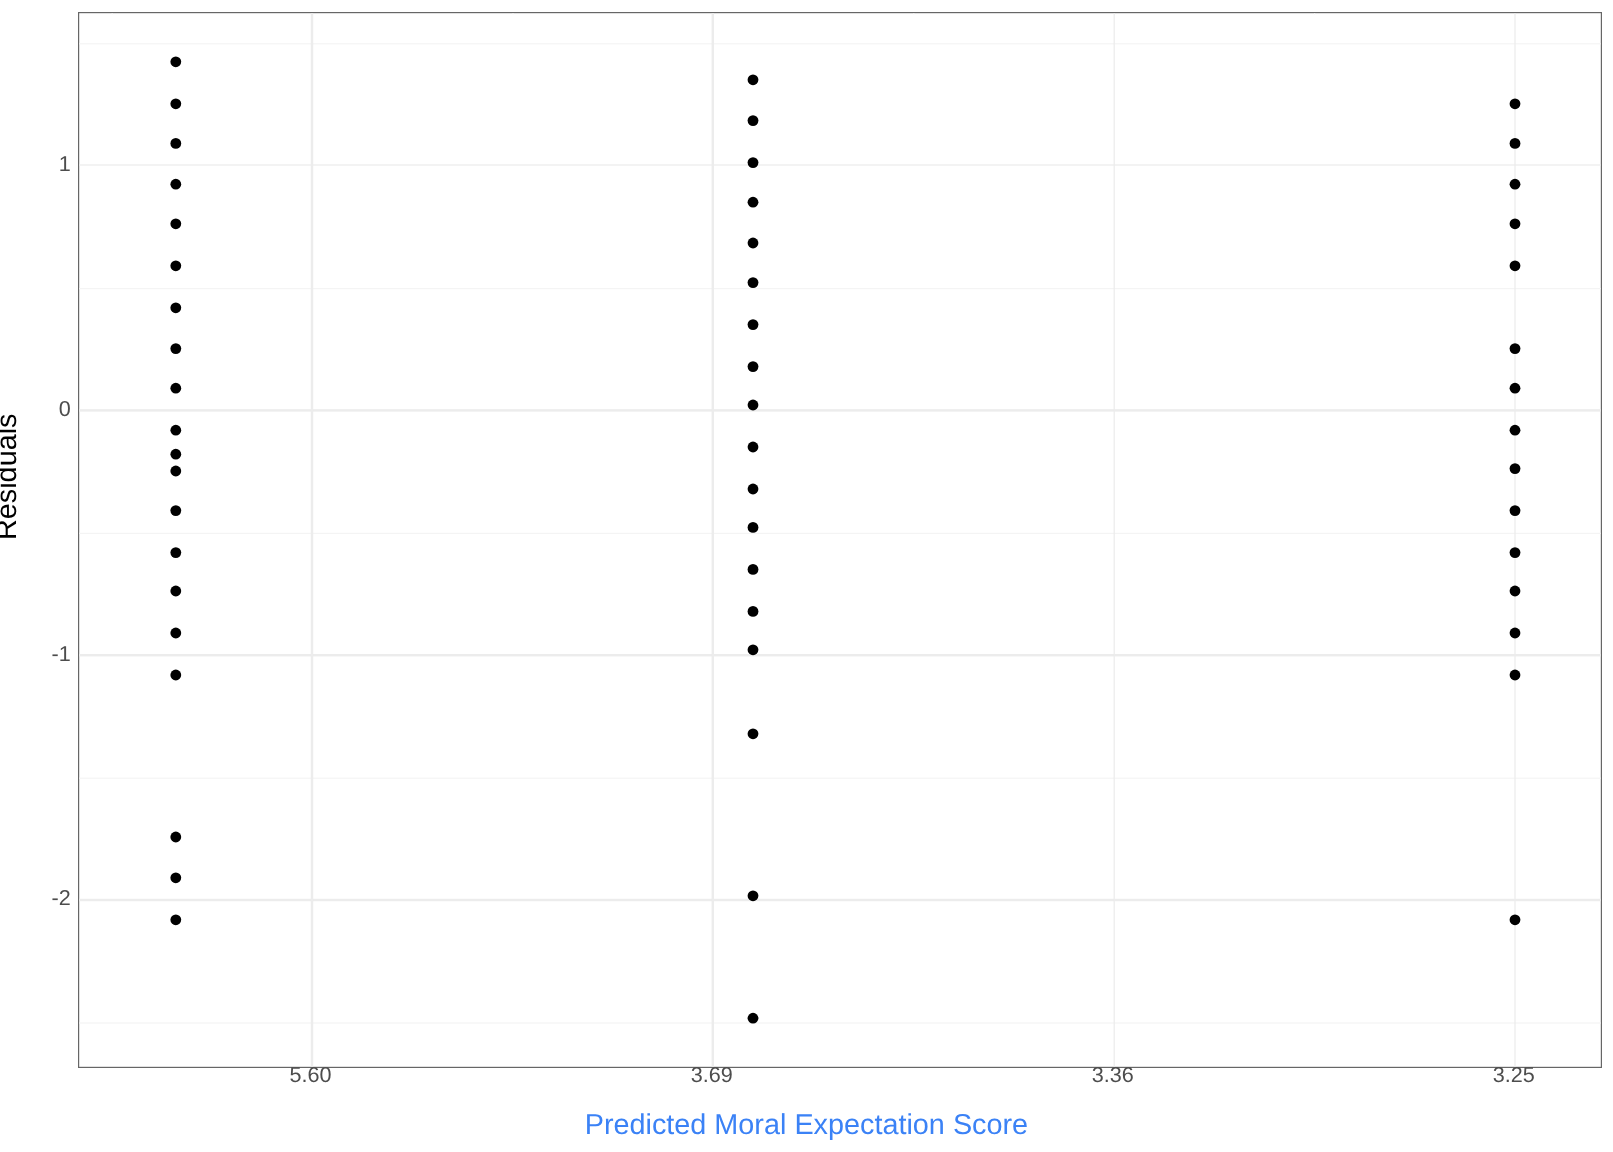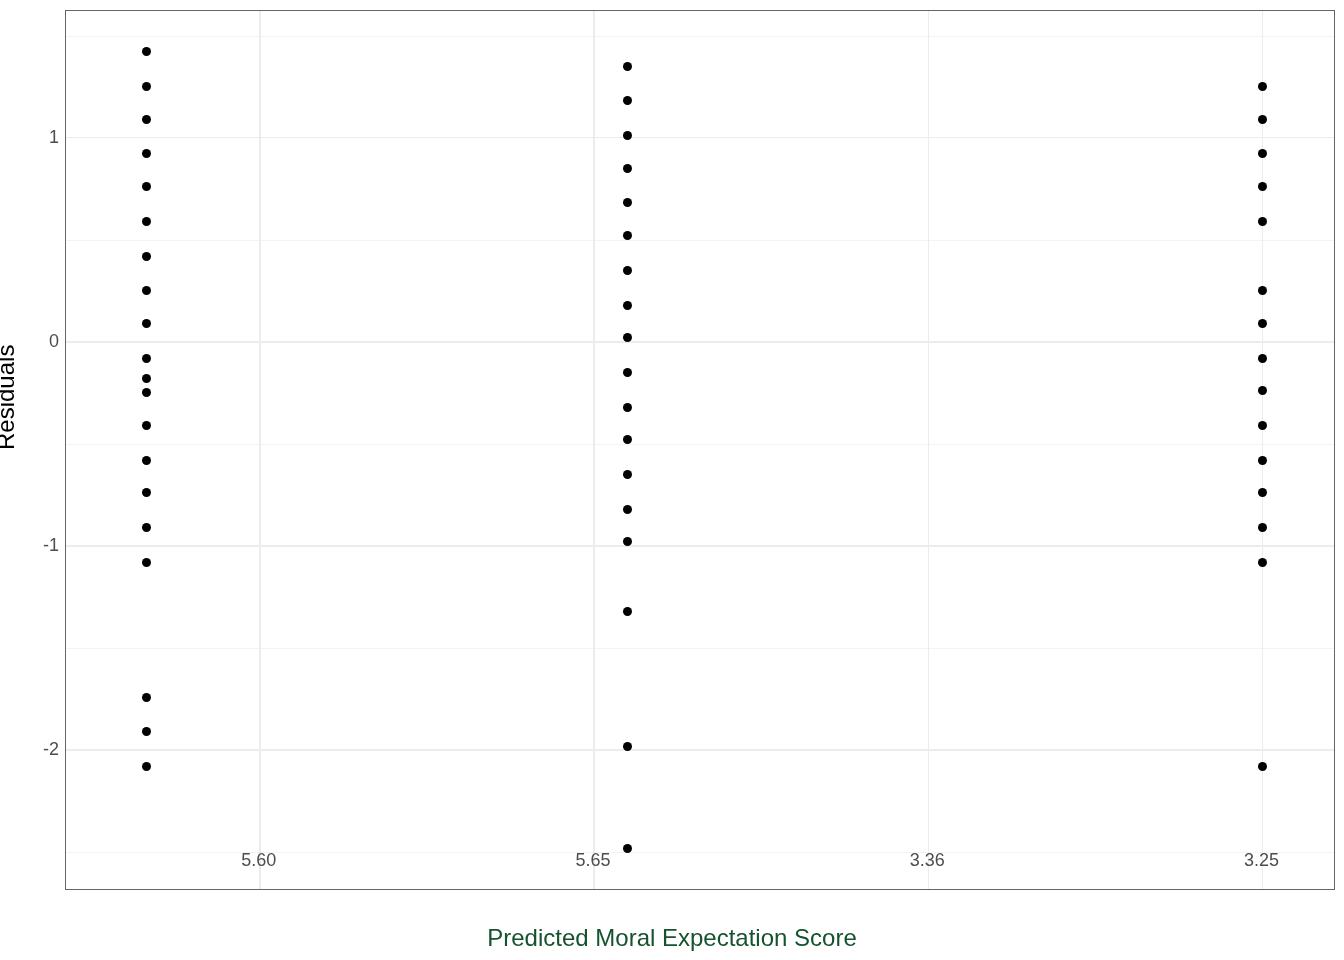--- a/index.html
+++ b/index.html
@@ -36,21 +36,21 @@
     position: absolute;
     right: 1285px;
     transform: translateY(-50%);
     font-size: 18px;
     color: #4d4d4d;
     text-align: right;
     width: 50px;
   }
   .tick-label-x {
     position: absolute;
-    top: 850px;
+    top: 886px;
     transform: translateX(-50%);
     font-size: 18px;
     color: #4d4d4d;
     text-align: left;
   }
   .axis-title-y {
     position: absolute;
     left: 6px;
     top: 450px;
     transform: translateY(-50%) rotate(-90deg);
@@ -58,21 +58,21 @@
     font-size: 24px;
     color: #000;
     white-space: nowrap;
   }
   .axis-title-x {
     position: absolute;
     left: 50%;
     transform: translateX(-50%);
     bottom: 8px;
     font-size: 24px;
-    color: #14532d;
+    color: #3b82f6;
   }
   .pt {
     position: absolute;
     width: 9px;
     height: 9px;
     margin-left: -4.5px;
     margin-top: -4.5px;
     background: #000;
     border-radius: 50%;
   }
@@ -156,16 +156,16 @@
     </div>
 
   <div class="axis-title-y">Residuals</div>
   <div class="axis-title-x">Predicted Moral Expectation Score</div>
 
 <div class="tick-label-y" style="top: 749.118px;">-2</div>
     <div class="tick-label-y" style="top: 544.942px;">-1</div>
     <div class="tick-label-y" style="top: 340.766px;">0</div>
     <div class="tick-label-y" style="top: 136.589px;">1</div>
     <div class="tick-label-x" style="left: 258.842px;">5.60</div>
-    <div class="tick-label-x" style="left: 593.053px;">5.65</div>
+    <div class="tick-label-x" style="left: 593.053px;">3.69</div>
     <div class="tick-label-x" style="left: 927.263px;">3.36</div>
     <div class="tick-label-x" style="left: 1261.47px;">3.25</div>
   </div>
 
 </body></html>

